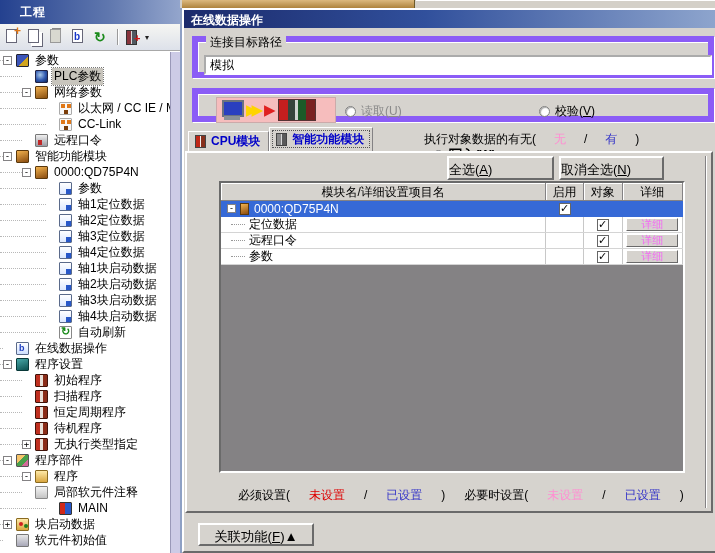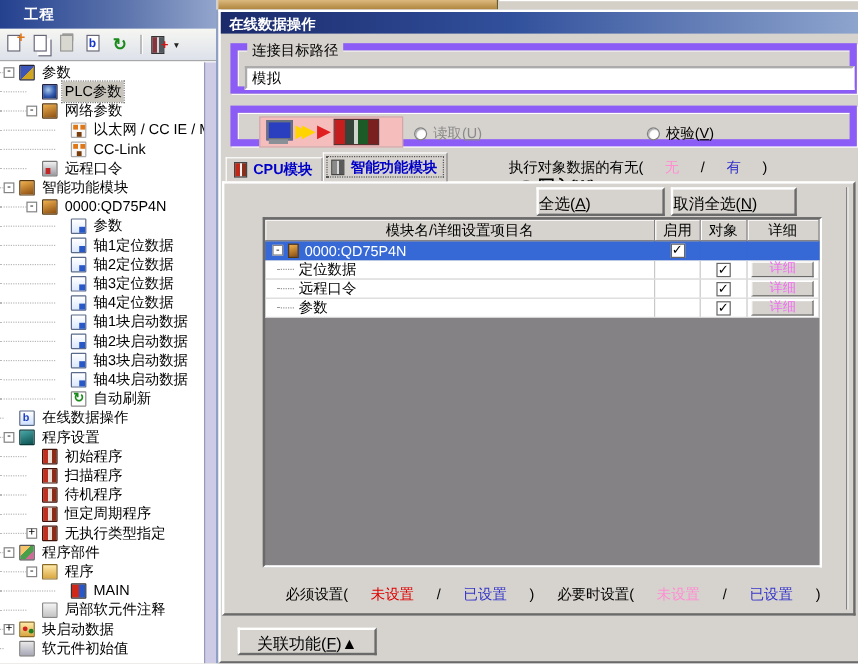--- a/index.html
+++ b/index.html
@@ -330,57 +330,57 @@
           <div class="tree-row">
             <div class="t-spacer" style="width: 22px;"></div>
             <div class="expander hidden">-</div>
             <div class="tico ic-program"></div>
             <span class="t-label">扫描程序</span>
           </div>
           <div class="tree-row">
             <div class="t-spacer" style="width: 22px;"></div>
             <div class="expander hidden">-</div>
             <div class="tico ic-program"></div>
+            <span class="t-label">恒定周期程序</span>
+          </div>
+          <div class="tree-row">
+            <div class="t-spacer" style="width: 22px;"></div>
+            <div class="expander hidden">-</div>
+            <div class="tico ic-program"></div>
             <span class="t-label">待机程序</span>
-          </div>
-          <div class="tree-row">
-            <div class="t-spacer" style="width: 22px;"></div>
-            <div class="expander hidden">-</div>
-            <div class="tico ic-program"></div>
-            <span class="t-label">恒定周期程序</span>
           </div>
           <div class="tree-row">
             <div class="t-spacer" style="width: 22px;"></div>
             <div class="expander">+</div>
             <div class="tico ic-program"></div>
             <span class="t-label">无执行类型指定</span>
           </div>
           <div class="tree-row">
             <div class="t-spacer" style="width: 3px;"></div>
             <div class="expander">-</div>
             <div class="tico ic-pou"></div>
             <span class="t-label">程序部件</span>
           </div>
           <div class="tree-row">
             <div class="t-spacer" style="width: 22px;"></div>
             <div class="expander">-</div>
             <div class="tico ic-folder"></div>
             <span class="t-label">程序</span>
           </div>
           <div class="tree-row">
+            <div class="t-spacer" style="width: 22px;"></div>
+            <div class="expander hidden">-</div>
+            <div class="tico ic-localcomment"></div>
+            <span class="t-label">局部软元件注释</span>
+          </div>
+          <div class="tree-row">
             <div class="t-spacer" style="width: 46px;"></div>
             <div class="expander hidden">-</div>
             <div class="tico ic-main"></div>
             <span class="t-label">MAIN</span>
-          </div>
-          <div class="tree-row">
-            <div class="t-spacer" style="width: 22px;"></div>
-            <div class="expander hidden">-</div>
-            <div class="tico ic-localcomment"></div>
-            <span class="t-label">局部软元件注释</span>
           </div>
           <div class="tree-row">
             <div class="t-spacer" style="width: 3px;"></div>
             <div class="expander">+</div>
             <div class="tico ic-devmem"></div>
             <span class="t-label">块启动数据</span>
           </div>
           <div class="tree-row">
             <div class="t-spacer" style="width: 3px;"></div>
             <div class="expander hidden">-</div>

